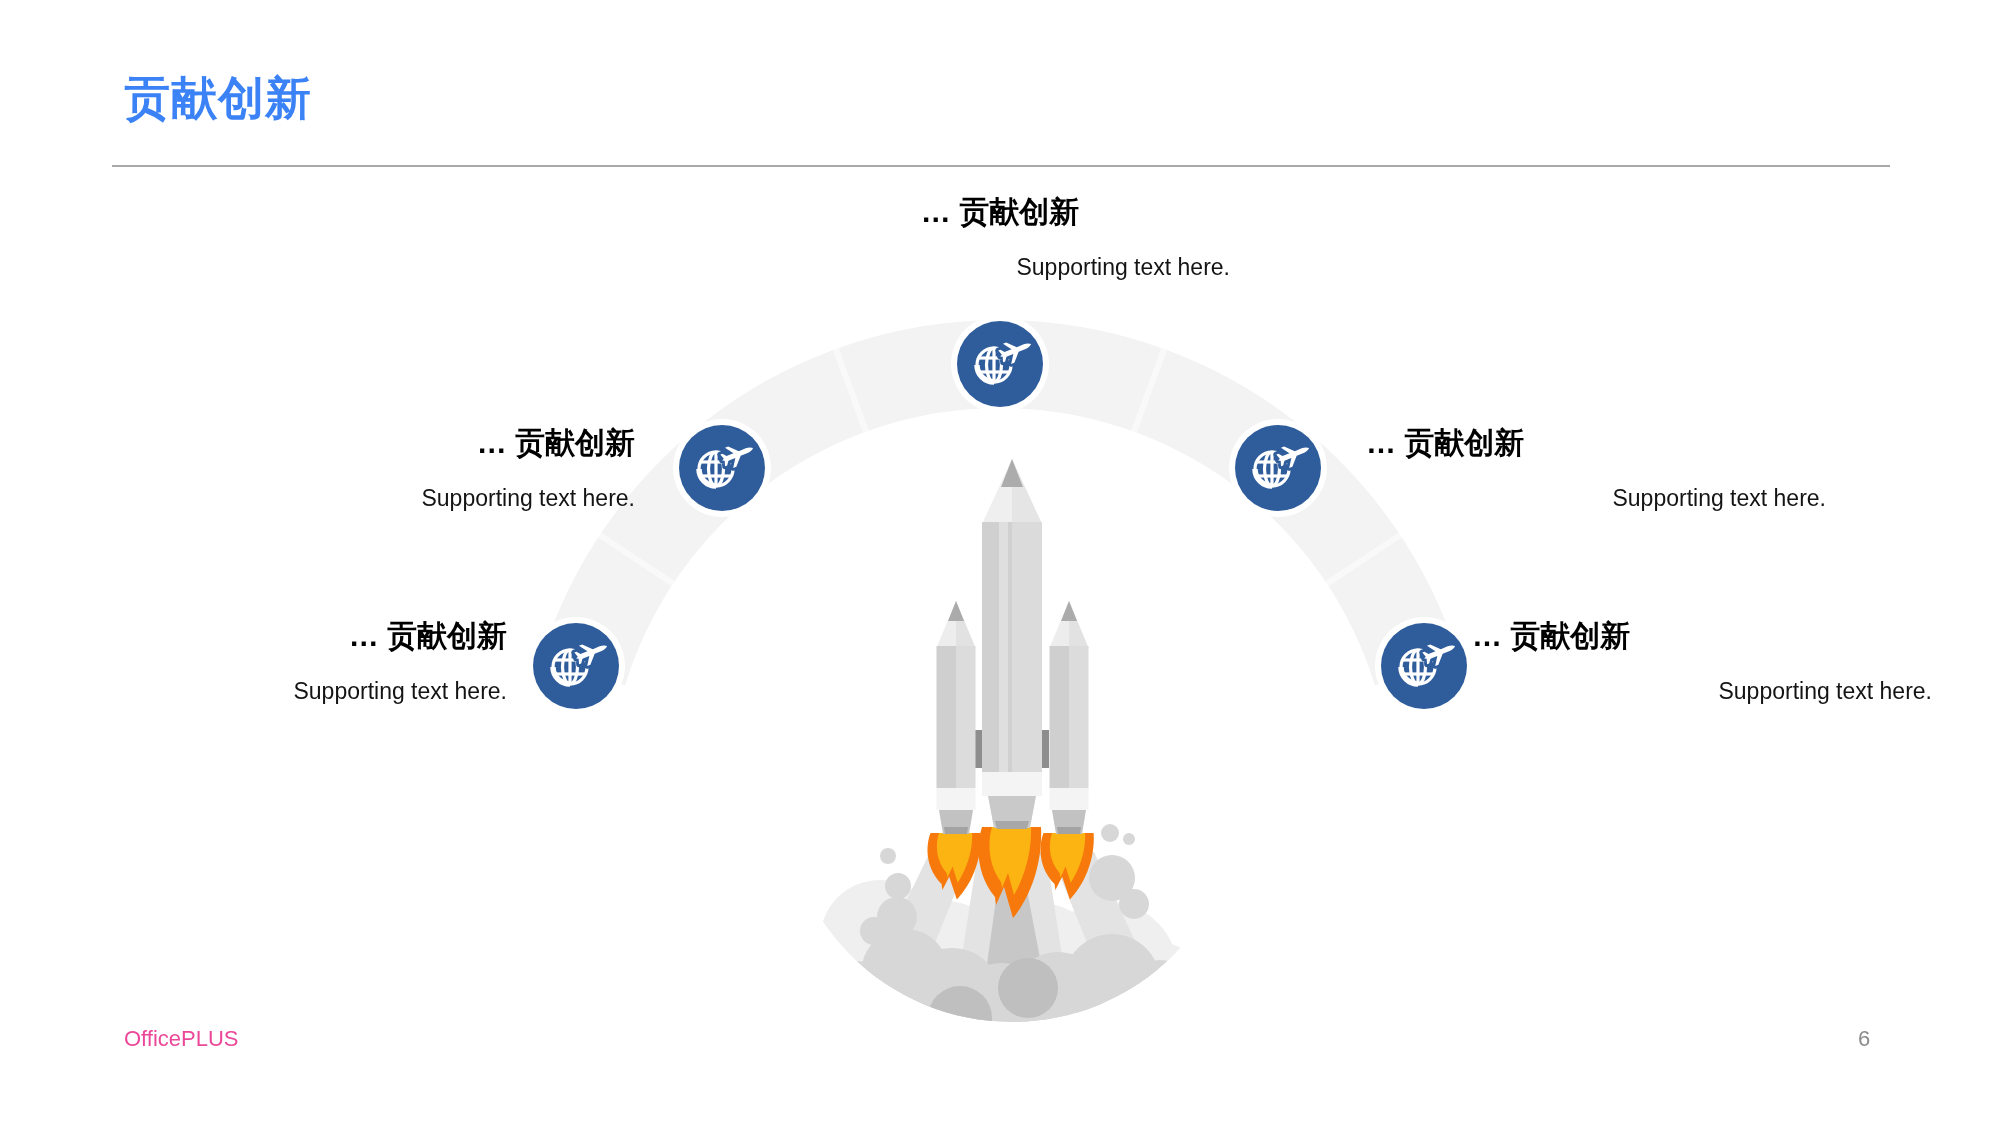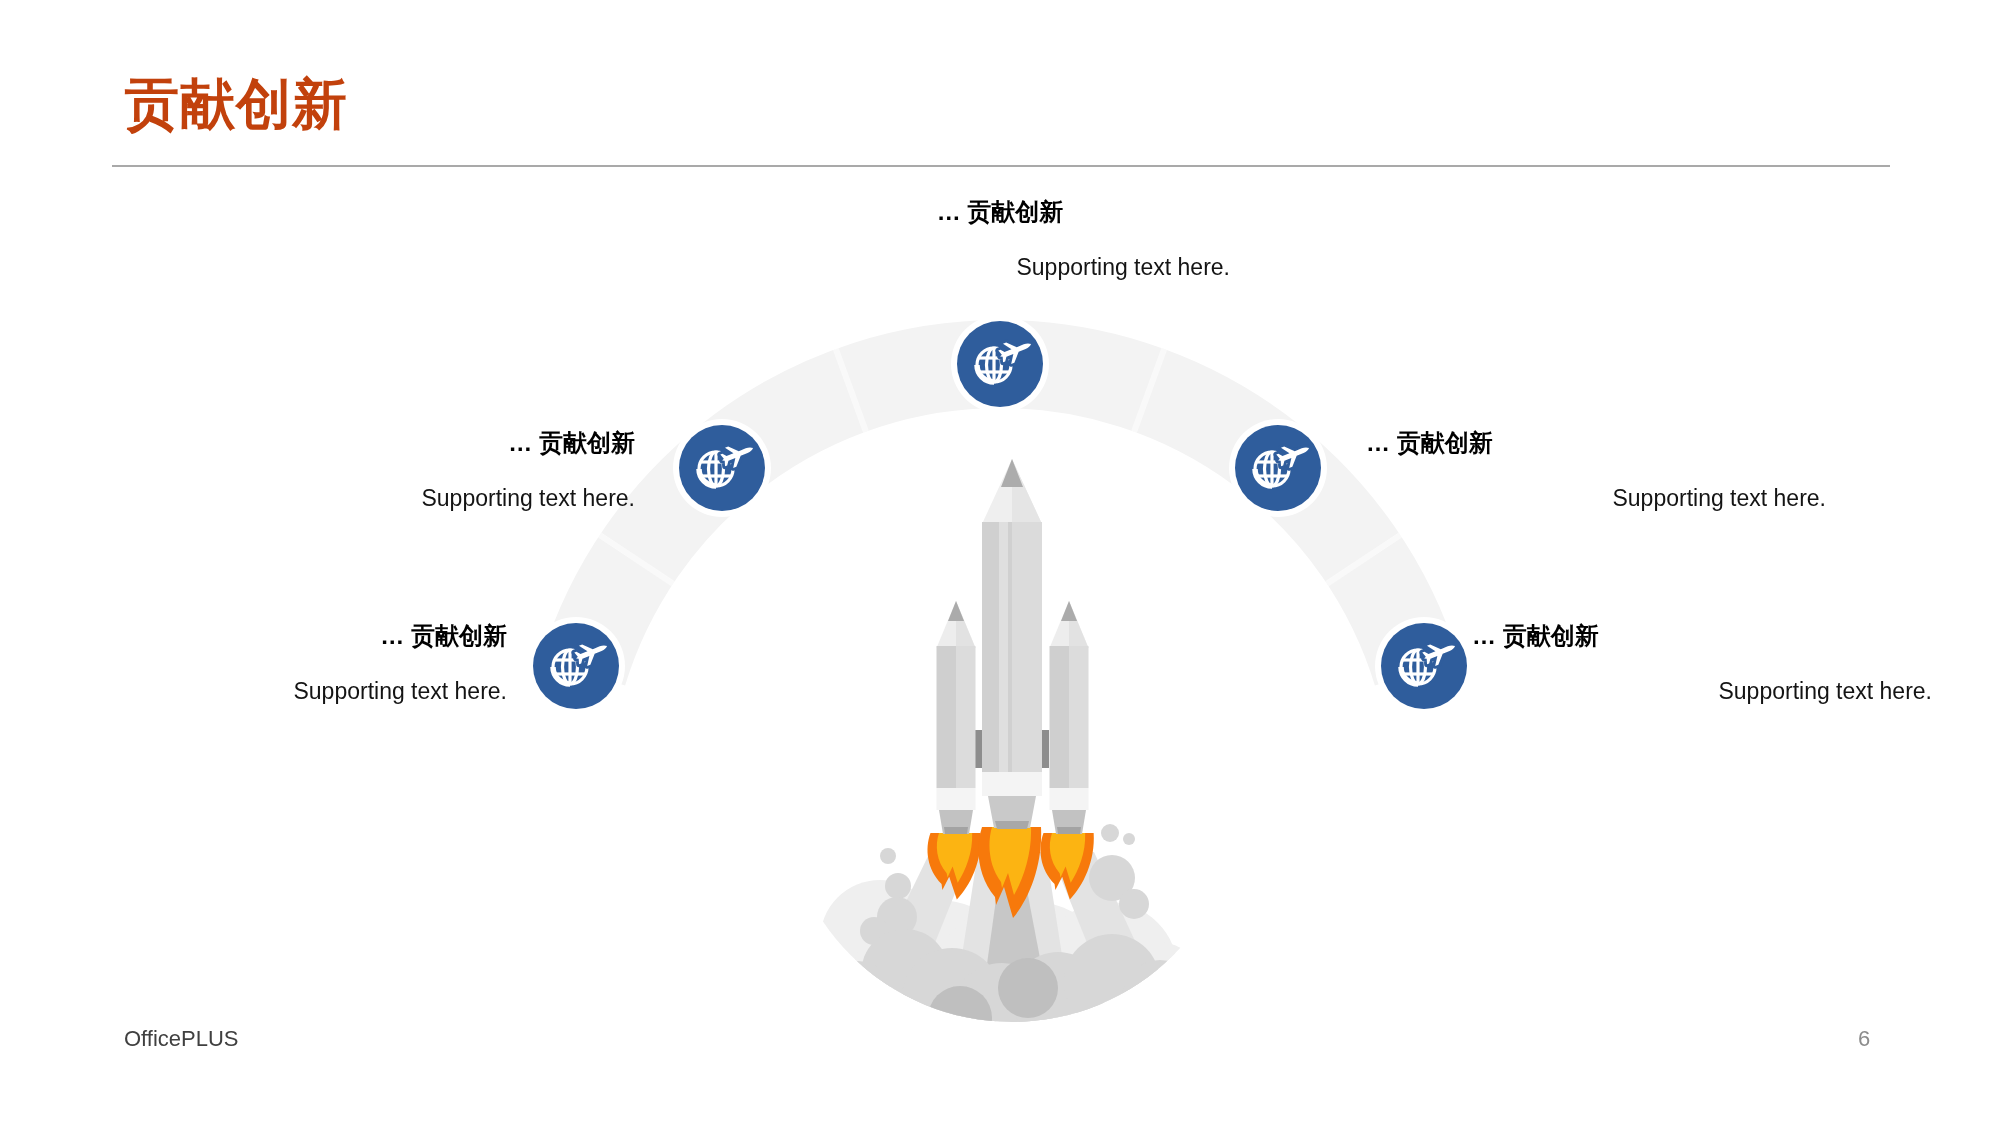--- a/index.html
+++ b/index.html
@@ -6,31 +6,31 @@
   body{
     width:2000px;height:1125px;position:relative;overflow:hidden;
     background:#ffffff;
     font-family:"Liberation Sans","DejaVu Sans",sans-serif;
     --accent:#2F5D9C; --band:#F3F3F3; --flame-outer:#F7790B; --flame-inner:#FCB412;
   }
   .abs{position:absolute;}
 
   
   .slide-title{
-    left:124px;top:68px;font-size:55px;font-weight:bold;color:#c2410c;
+    left:124px;top:68px;font-size:46px;font-weight:bold;color:#3b82f6;
     letter-spacing:1px;white-space:nowrap;
   }
   .title-rule{left:112px;top:165px;width:1778px;height:2px;background:#A9A9A9;}
 
   
   .illustration{left:0;top:0;width:2000px;height:1125px;}
 
   
   .item{width:460px;}
-  .item-title{font-size:24px;font-weight:bold;color:#000;line-height:38px;white-space:nowrap;}
+  .item-title{font-size:30px;font-weight:bold;color:#000;line-height:38px;white-space:nowrap;}
   .item-sub{font-size:23px;color:#141414;line-height:28px;margin-top:22px;white-space:nowrap;text-align:right;}
   .pos-top{left:770px;top:193px;text-align:center;}
   .pos-mid-left{right:1365px;top:424px;text-align:right;}
   .pos-mid-right{left:1366px;top:424px;text-align:left;}
   .pos-low-left{right:1493px;top:617px;text-align:right;}
   .pos-low-right{left:1472px;top:617px;text-align:left;}
 
   
   .node{
     width:86px;height:86px;border-radius:50%;
@@ -38,21 +38,21 @@
     box-shadow:0 0 0 6px #ffffff;
   }
   .node svg{display:block;width:86px;height:86px;}
   .node-top{left:957px;top:321px;}
   .node-mid-left{left:679px;top:425px;}
   .node-mid-right{left:1235px;top:425px;}
   .node-low-left{left:533px;top:623px;}
   .node-low-right{left:1381px;top:623px;}
 
   
-  .footer-brand{left:124px;top:1026px;font-size:22px;color:#404040;}
+  .footer-brand{left:124px;top:1026px;font-size:22px;color:#ec4899;}
   .footer-page{left:1858px;top:1026px;font-size:22px;color:#8C8C8C;}
 </style>
 </head>
 <body style="--accent: #2F5D9C; --band: #F3F3F3; --flame-outer: #F7790B; --flame-inner: #FCB412;">
 
 <div class="abs slide-title">贡献创新</div>
 <div class="abs title-rule"></div>
 
 <svg class="abs illustration" viewBox="0 0 2000 1125" xmlns="http://www.w3.org/2000/svg">
   <defs>

